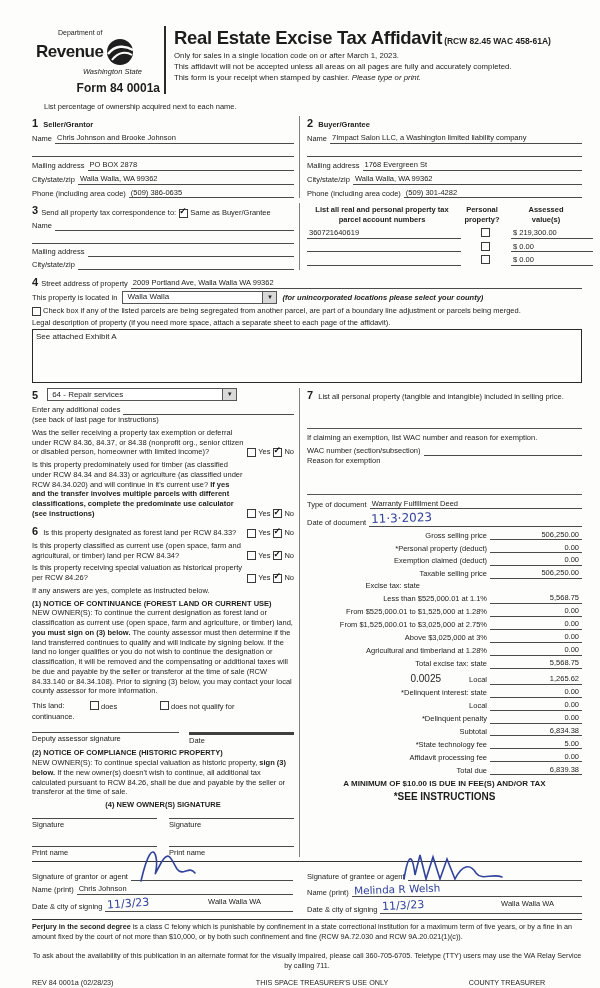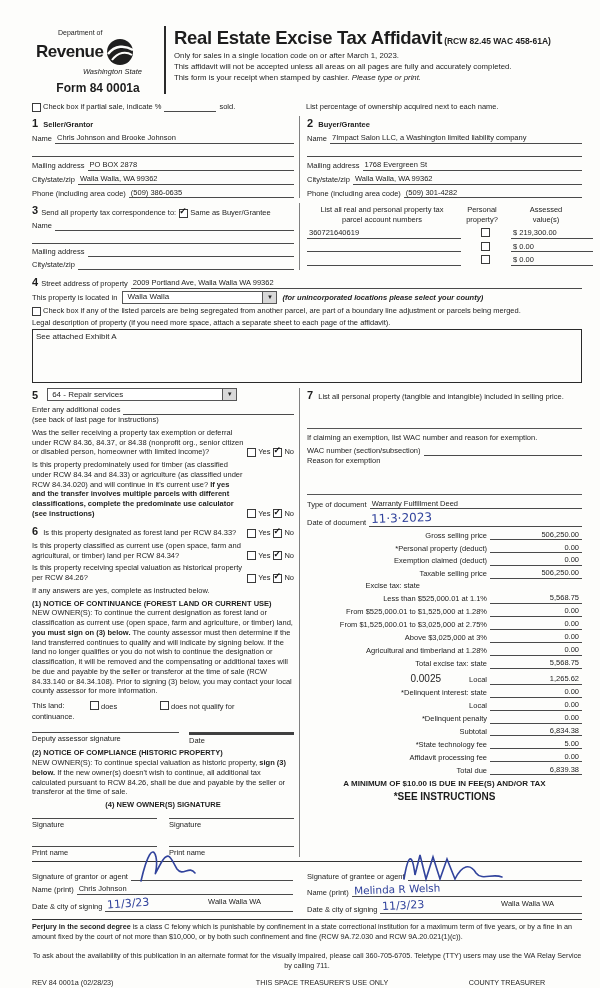--- a/index.html
+++ b/index.html
@@ -8,41 +8,41 @@
         padding:24px 18px 0 32px;font-size:7.5px;line-height:1.3;overflow:hidden;}
   .bold{font-weight:bold}
   .it{font-style:italic}
   
   .hdr{display:flex;align-items:flex-start;margin-bottom:6px}
   .logoBlk{width:128px;flex:none;text-align:center;padding-top:4px}
   .deptOf{font-size:7px;text-align:left;margin-left:26px}
   .revRow{display:flex;align-items:center;justify-content:flex-start;margin-left:4px}
   .revTxt{font-size:17px;font-weight:bold;letter-spacing:-.5px}
   .waState{font-size:7.5px;font-style:italic;text-align:right;margin-right:18px}
-  .formNo{font-size:12px;font-weight:bold;text-align:center;margin:4px 0 0 4px}
+  .formNo{font-size:12px;font-weight:bold;text-align:right;margin:4px 0 0 4px}
   .hdrDiv{width:2px;background:#2a2a2a;align-self:stretch;margin:2px 8px 2px 4px}
   .titleBlk{padding-top:2px}
   .title{font-size:18.5px;font-weight:bold;letter-spacing:-.3px}
   .titleSuf{font-size:8.5px;font-weight:bold}
   .subLine{font-size:7.8px;margin-top:1px}
   
   .cb{display:inline-block;width:7px;height:7px;border:1px solid #3a3a3a;background:#fff;
       vertical-align:-1px;margin:0 2px 0 0;position:relative;flex:none}
   .cb.on::after{content:"✓";position:absolute;left:-1px;top:-3.5px;font-size:9px;font-weight:bold;color:#111}
   
   .fline{display:flex;align-items:flex-end;margin-top:3px}
   .flabel{white-space:nowrap;padding-right:3px}
   .fill{flex:1;border-bottom:1px solid #4a4a4a;min-height:9px;padding:0 2px}
   .twoCol{display:flex}
   .colL{width:262px;flex:none;padding-right:5px}
   .colR{flex:1;border-left:1px solid #808080;padding-left:7px}
   .secNum{font-size:11px;font-weight:bold;margin-right:3px}
   .secTitle{font-weight:bold}
   
-  .ptHead{display:flex;font-weight:normal;text-align:center;margin-top:2px}
+  .ptHead{display:flex;font-weight:bold;text-align:center;margin-top:2px}
   .ptRow{display:flex;align-items:flex-end;margin-top:3px}
   .ptNum{width:150px;border-bottom:1px solid #4a4a4a;min-height:9px;padding:0 2px}
   .ptCb{width:50px;text-align:center}
   .ptVal{width:78px;border-bottom:1px solid #4a4a4a;min-height:9px;padding:0 2px;text-align:left}
   
   .dd{display:inline-flex;align-items:center;border:1px solid #555;background:#fff;height:13px;box-sizing:border-box}
   .ddVal{padding:0 4px;flex:1;font-size:8px;white-space:nowrap}
   .ddBtn{width:13px;align-self:stretch;background:#d9d9d9;border-left:1px solid #555;
          display:flex;align-items:center;justify-content:center;font-size:6px;color:#222}
   .legalBox{border:1.5px solid #2a2a2a;height:48px;margin-top:1px;padding:2px 3px;font-size:8px}
@@ -95,26 +95,20 @@
       <div class="subLine">Only for sales in a single location code on or after March 1, 2023.</div>
       <div class="subLine">This affidavit will not be accepted unless all areas on all pages are fully and accurately completed.</div>
       <div class="subLine">
         <span>This form is your receipt when stamped by cashier.</span>
         <span class="it">Please type or print.</span>
       </div>
     </div>
   </div>
 
   <div style="display:flex;margin-bottom:4px">
-    <div style="width:262px;display:flex;align-items:flex-end">
-      <span class="cb"></span>
-      <span>Check box if partial sale, indicate %</span>
-      <span style="display:inline-block;width:52px;border-bottom:1px solid #4a4a4a;margin:0 3px"></span>
-      <span>sold.</span>
-    </div>
     <div style="flex:1;padding-left:12px">List percentage of ownership acquired next to each name.</div>
   </div>
 
   <div class="twoCol">
     <div class="colL">
       <div><span class="secNum">1</span>
            <span class="secTitle">Seller/Grantor</span></div>
       <div class="fline">
           <span class="flabel">Name</span>
         <span class="fill"><span>Chris Johnson and Brooke Johnson</span></span>

